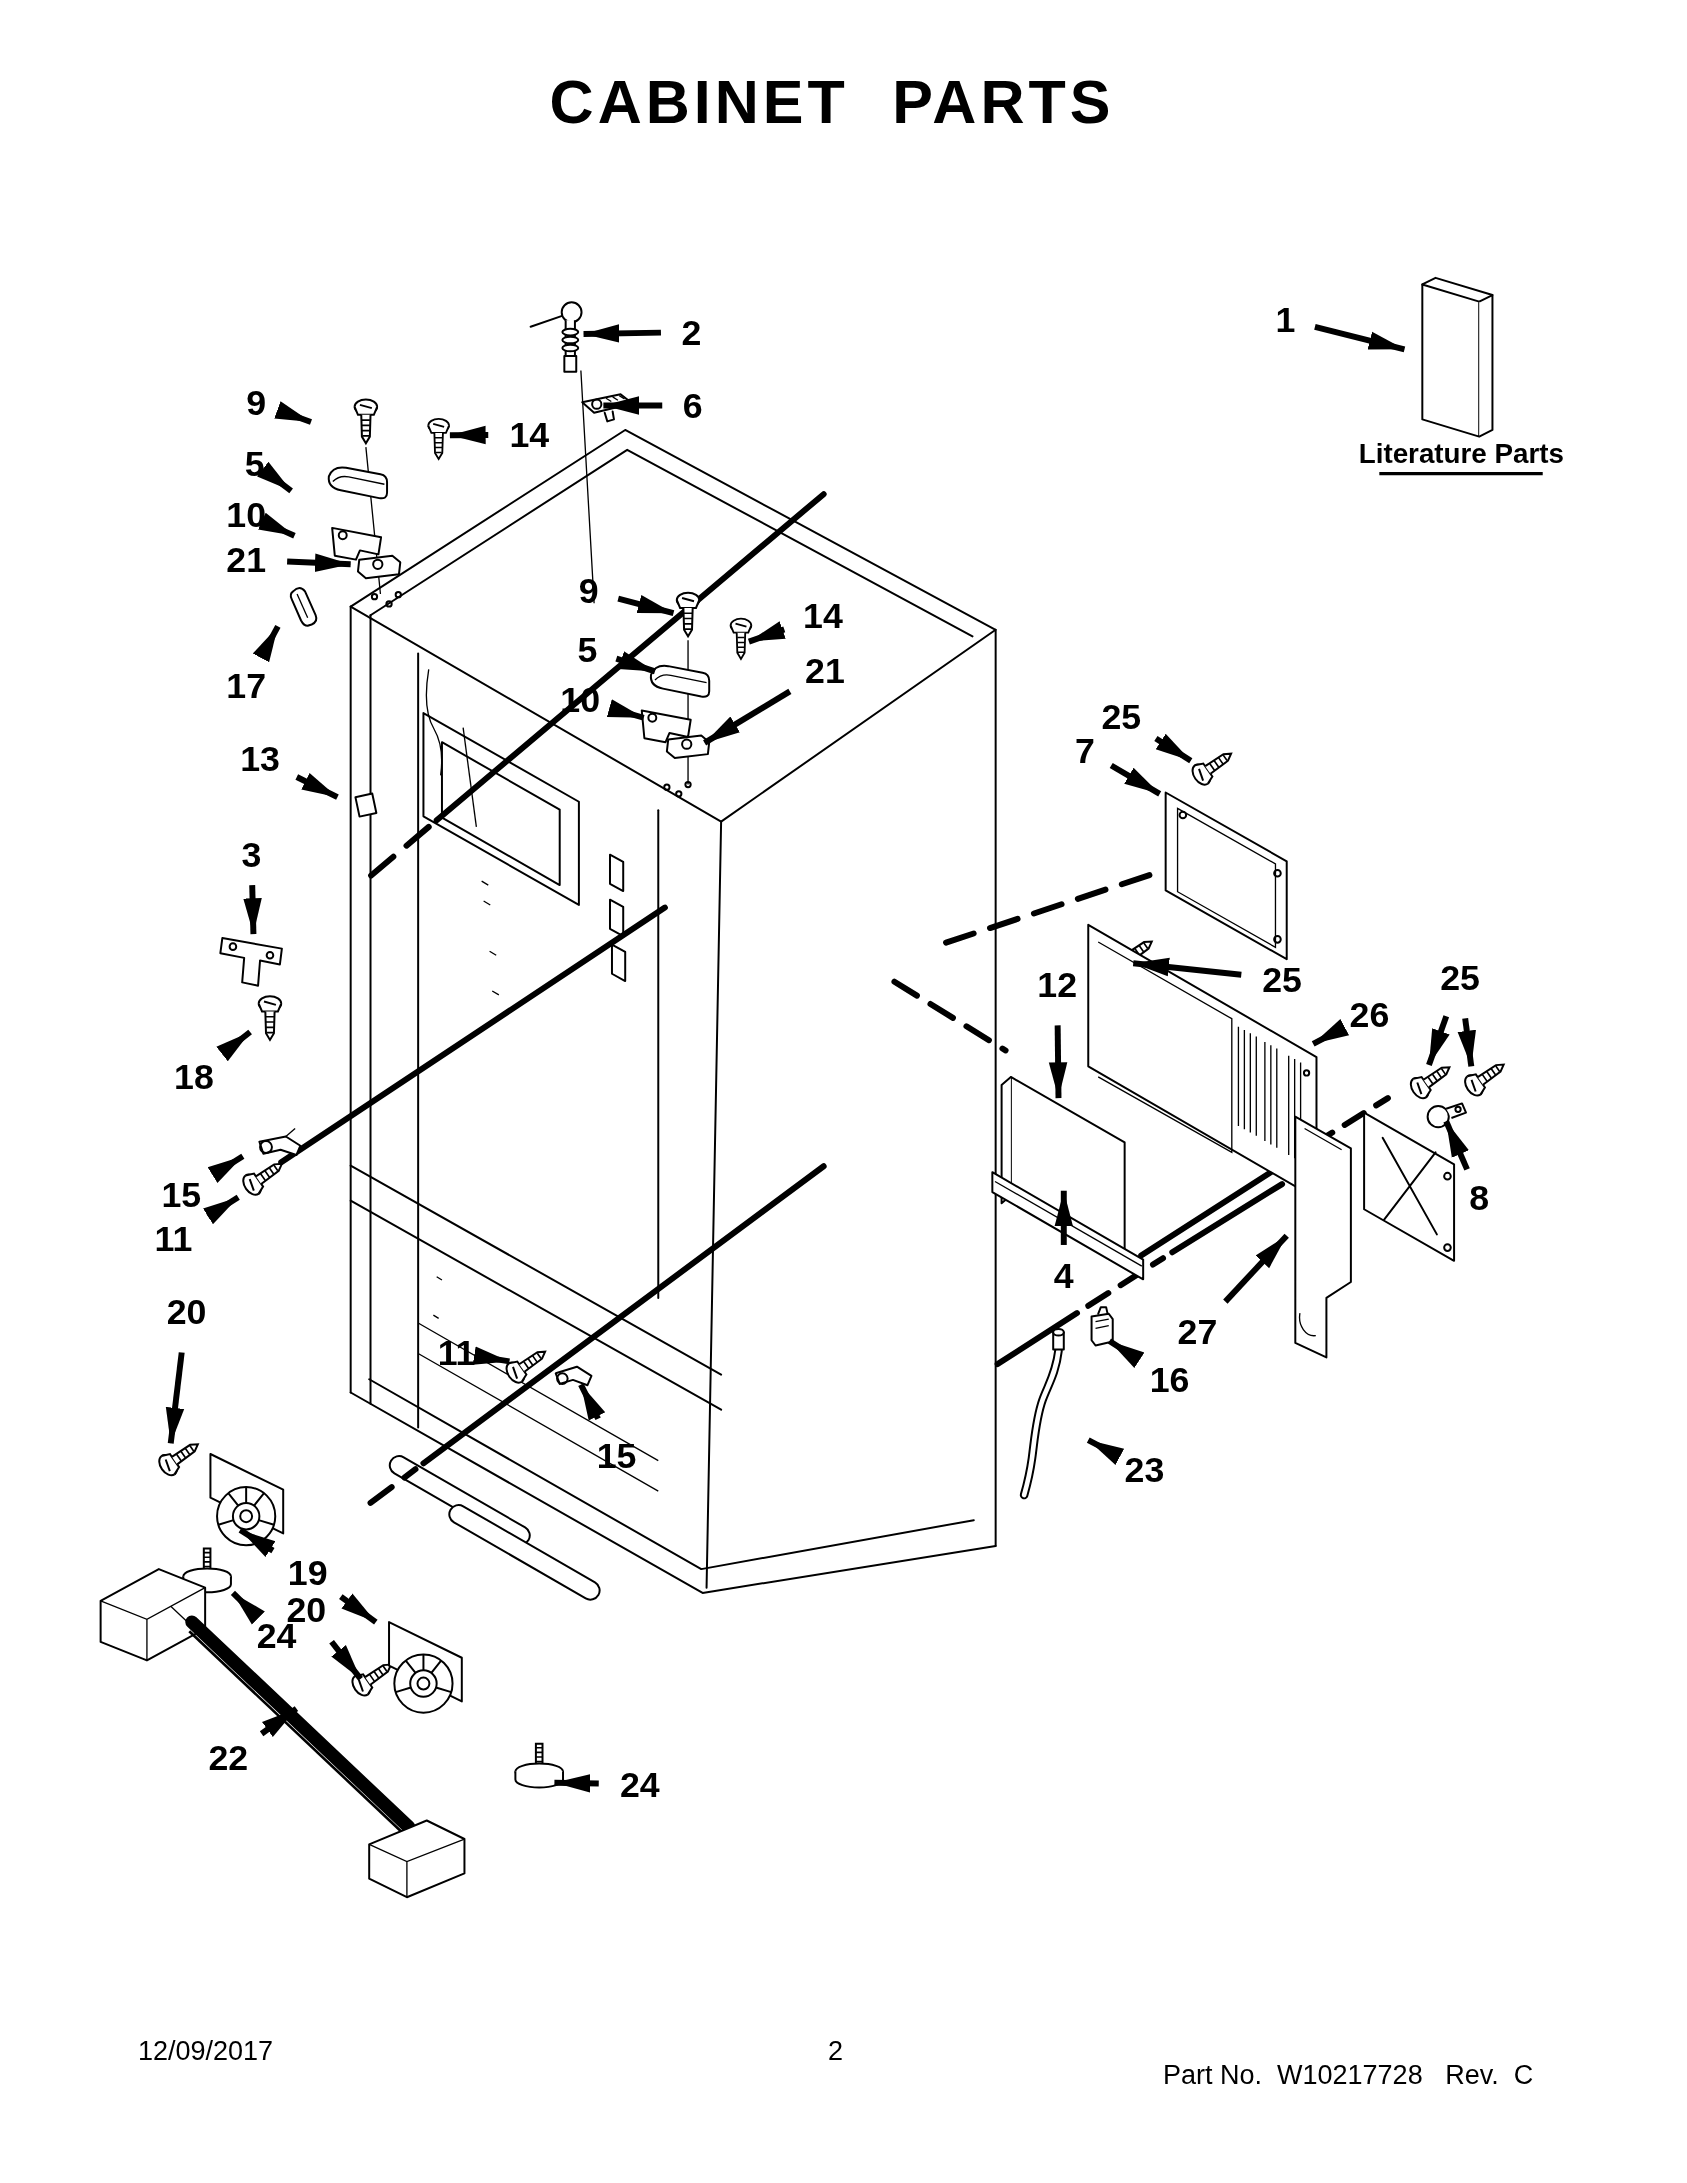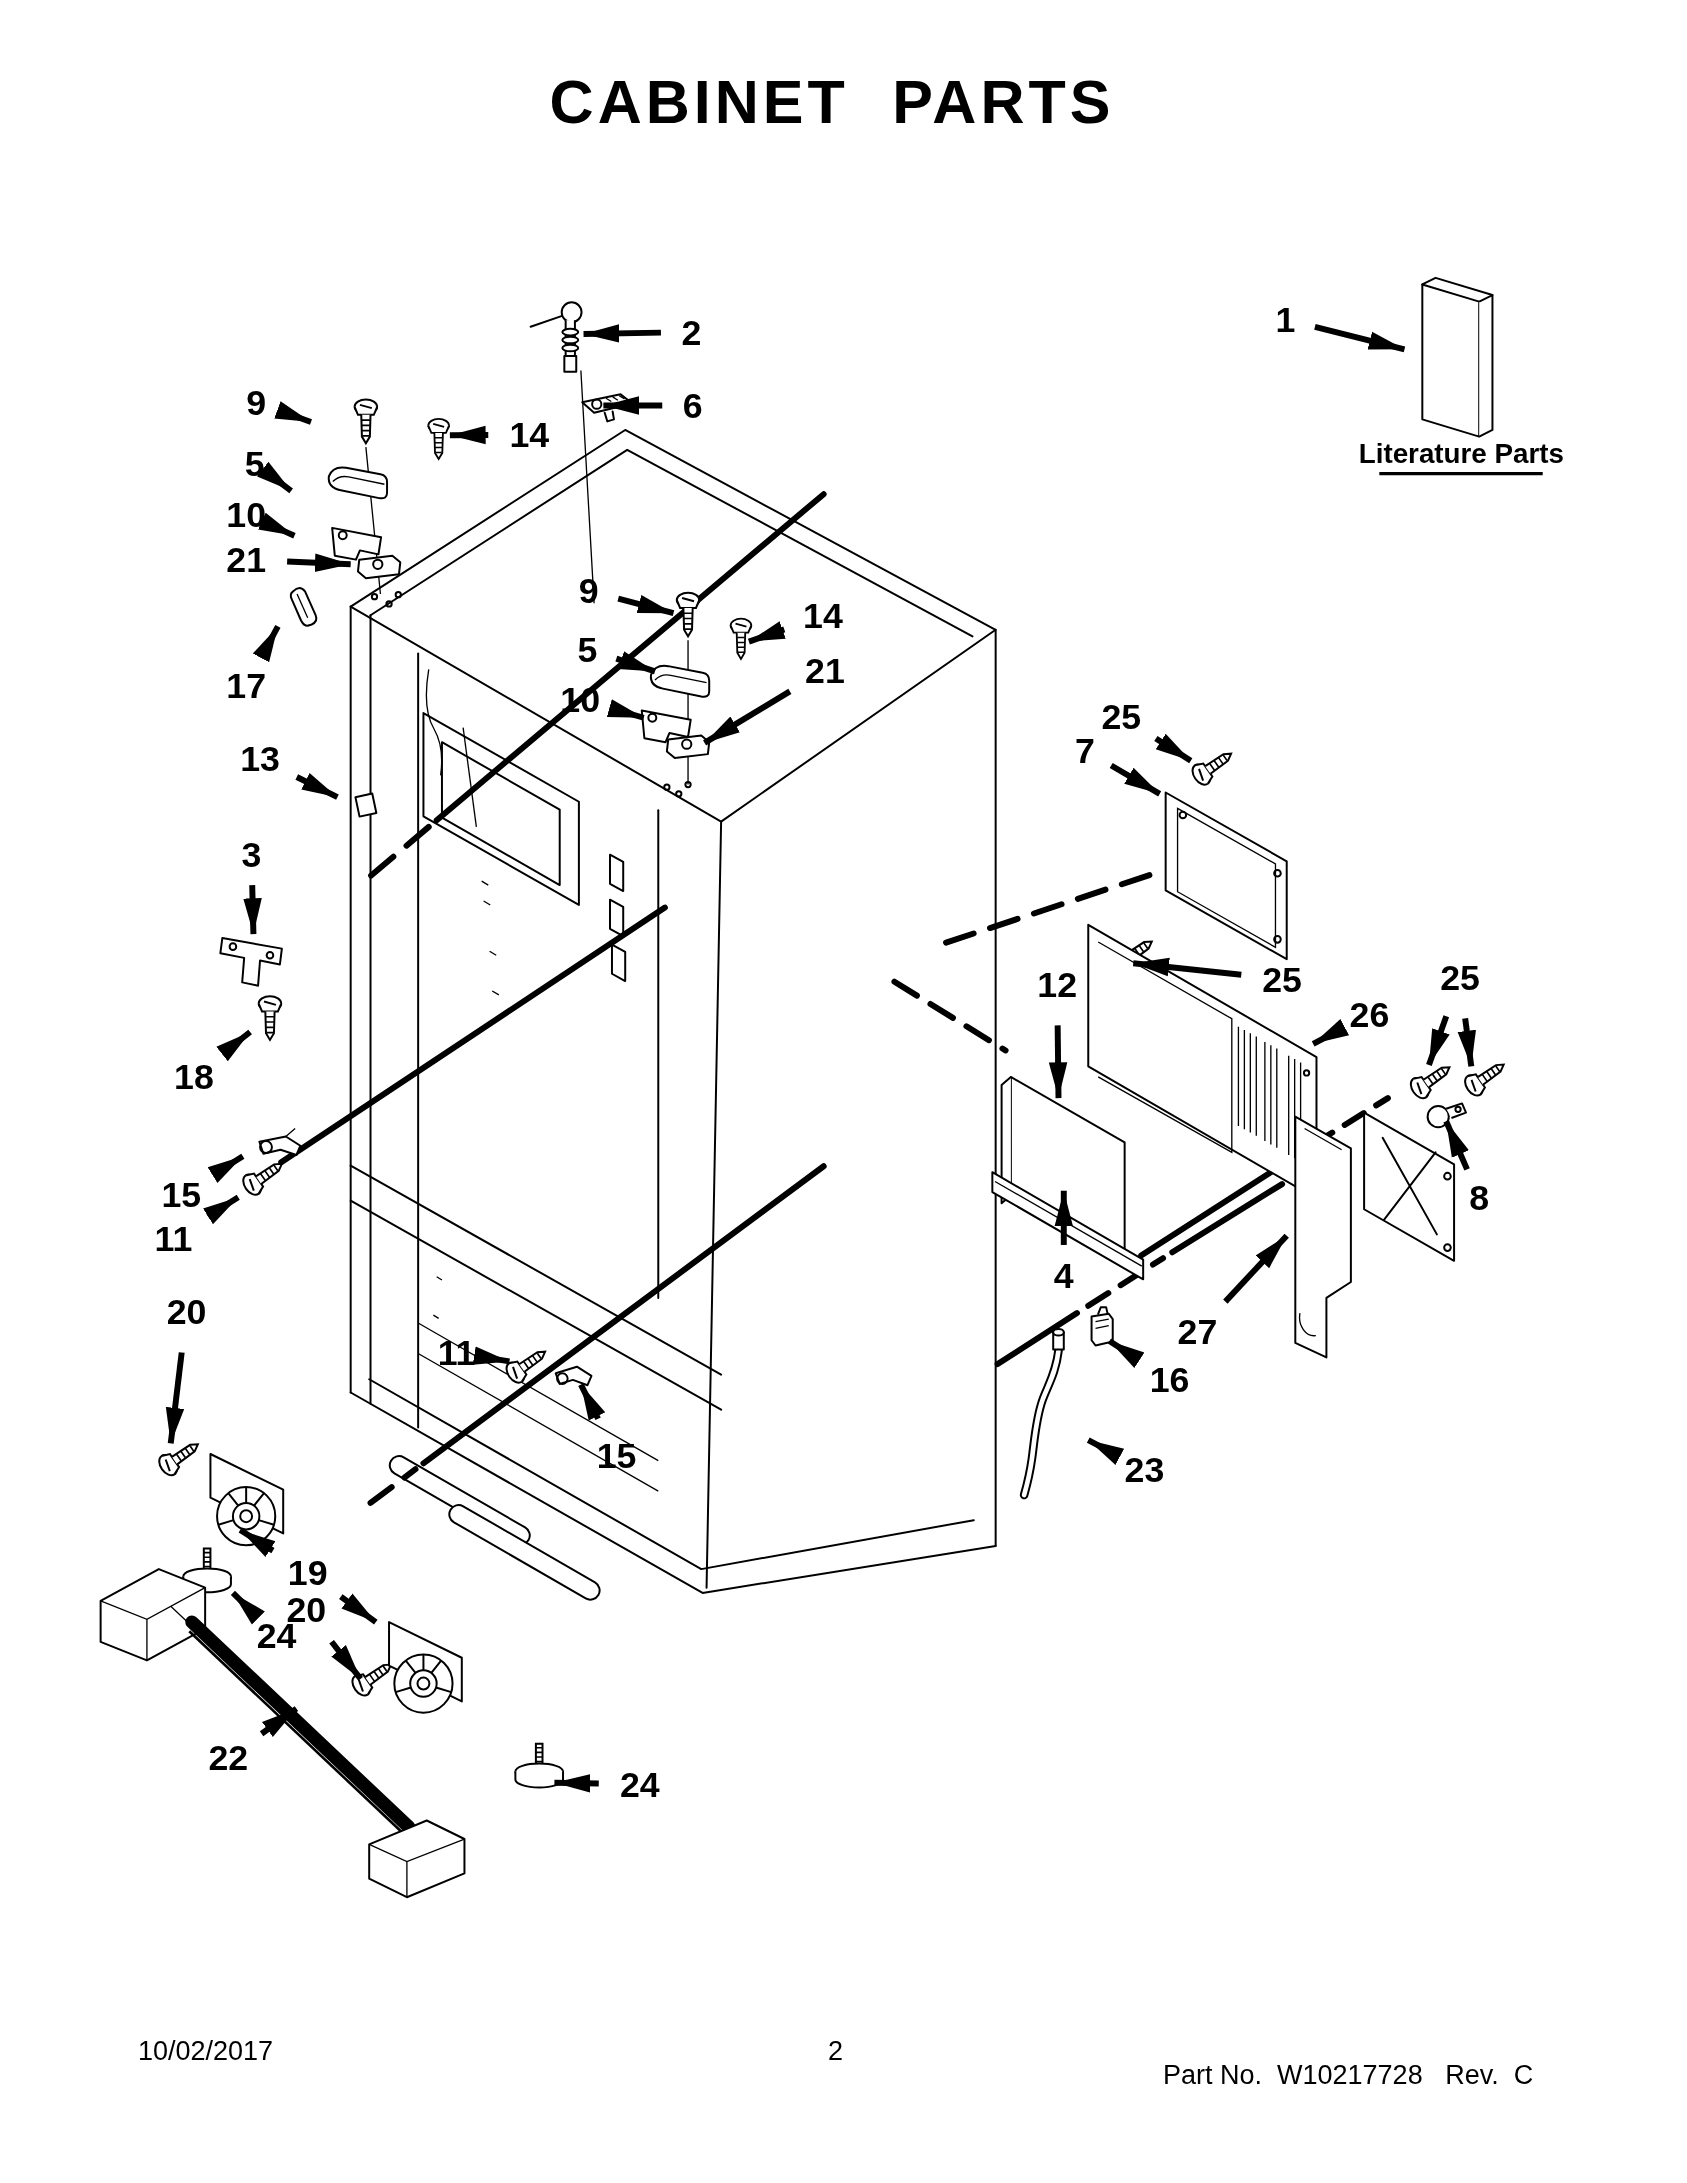--- a/index.html
+++ b/index.html
@@ -358,18 +358,18 @@
         <text x="690" y="2064" text-anchor="middle" class="co">11</text>
         <text x="932" y="2219" text-anchor="middle" class="co">15</text>
         <text x="465" y="2396" text-anchor="middle" class="co">19</text>
         <text x="463" y="2452" text-anchor="middle" class="co">20</text>
         <text x="418" y="2492" text-anchor="middle" class="co">24</text>
         <text x="345" y="2676" text-anchor="middle" class="co">22</text>
         <text x="967" y="2716" text-anchor="middle" class="co">24</text>
       </g>
   </svg>
 
-  <div class="footer-item footer-date">10/02/2017</div>
+  <div class="footer-item footer-date">12/09/2017</div>
   <div class="footer-item footer-page">2</div>
   <div class="footer-item footer-part">Part No.  W10217728   Rev.  C</div>
 
 </div>
 
 
 </body></html>

